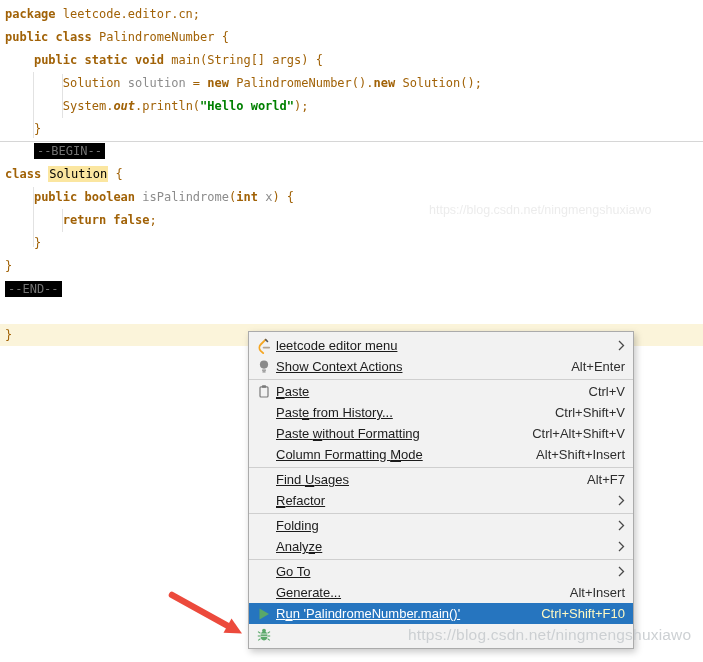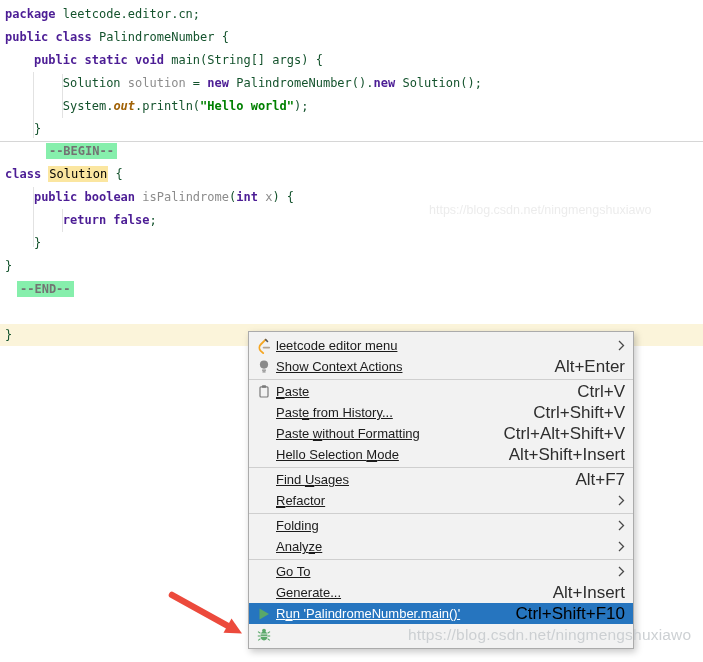--- a/index.html
+++ b/index.html
@@ -5,48 +5,48 @@
   html,body{margin:0;padding:0}
   body{width:703px;height:662px;overflow:hidden;background:#ffffff;position:relative;
        font-family:"Liberation Sans",sans-serif;}
   .screen{position:absolute;inset:0;}
 
   
   .caret-line{position:absolute;left:0;top:323.6px;width:703px;height:22.9px;background:#FBF4DA;}
   .code-area{position:absolute;inset:0;font-family:"DejaVu Sans Mono","Liberation Mono",monospace;
              font-size:12px;z-index:2;}
   .code-line{position:absolute;left:5px;height:22.9px;line-height:22.9px;white-space:pre;}
-  .tok-kw{color:#4c1d95;font-weight:bold;}
-  .tok-pl{color:#14532d;}
+  .tok-kw{color:#a16207;font-weight:bold;}
+  .tok-pl{color:#a16207;}
   .tok-un{color:#8C8C8C;}
   .tok-fd{color:#a16207;font-style:italic;font-weight:bold;}
   .tok-st{color:#008000;font-weight:bold;}
-  .tok-be{color:#737373;font-weight:bold;background:#86efac;padding:1px 3px;margin-left:12px;}
+  .tok-be{color:#737373;font-weight:normal;background:#000000;padding:1px 3px;}
   .tok-hi{color:#000000;background:#FBE6A0;padding:1px 1px;}
   .method-separator{position:absolute;left:0;top:141px;width:703px;height:1px;background:#D6D6D6;z-index:1;}
   .indent-guide{position:absolute;width:1px;background:#E2E2E2;z-index:1;}
   #guide1{left:33px;top:72px;height:66px;}
   #guide2{left:62px;top:74px;height:44px;}
   #guide3{left:33px;top:187px;height:60px;}
   #guide4{left:62px;top:209px;height:23px;}
 
   
   .context-menu{position:absolute;left:248px;top:331px;width:384px;background:#F2F2F2;
                 border:1px solid #ABABAB;box-shadow:2px 3px 7px rgba(0,0,0,.22);
                 padding:3px 0;z-index:10;}
   .menu-row{height:21px;display:flex;align-items:center;padding:0 8px 0 5px;
             font-size:13px;color:#1B1B1B;cursor:default;}
   .menu-row.selected{background:#2675BF;color:#FFFFFF;}
   .menu-icon{width:19px;height:16px;display:inline-flex;align-items:center;justify-content:center;
              margin-right:3px;flex:0 0 19px;}
   .menu-label{white-space:pre;text-decoration:underline;}
   .mn{text-decoration:underline;text-underline-offset:2px;}
   .menu-right{margin-left:auto;display:flex;align-items:center;}
-  .menu-shortcut{color:#2E2E2E;padding-left:24px;font-size:17px;white-space:pre;text-align:right;}
-  .menu-row.selected .menu-shortcut{color:#000000;}
+  .menu-shortcut{color:#2E2E2E;padding-left:24px;font-size:13px;white-space:pre;text-align:right;}
+  .menu-row.selected .menu-shortcut{color:#fef9c3;}
   .menu-chevron{display:inline-flex;margin-left:10px;}
   .menu-sep{height:1px;background:#CFCFCF;margin:1.5px 0;}
 
   
   .watermark{position:absolute;z-index:20;pointer-events:none;white-space:nowrap;}
   .watermark-top{left:429px;top:203px;font-size:12.5px;color:#D9D9D9;opacity:.5;}
   .watermark-bottom{left:408px;top:626px;font-size:15.5px;color:#C9CDD0;opacity:.92;letter-spacing:.2px;}
   .annotation-arrow{position:absolute;left:158px;top:586px;z-index:30;pointer-events:none;}
 </style>
 </head>
@@ -132,21 +132,21 @@
       </div>
       <div class="menu-row">
         <span class="menu-icon"></span>
         <span class="menu-label"><span>Paste </span><span class="mn">w</span><span>ithout Formatting</span></span>
         <span class="menu-right">
           <span class="menu-shortcut">Ctrl+Alt+Shift+V</span>
         </span>
       </div>
       <div class="menu-row">
         <span class="menu-icon"></span>
-        <span class="menu-label"><span>Hello Selection </span><span class="mn">M</span><span>ode</span></span>
+        <span class="menu-label"><span>Column Formatting </span><span class="mn">M</span><span>ode</span></span>
         <span class="menu-right">
           <span class="menu-shortcut">Alt+Shift+Insert</span>
         </span>
       </div>
       <div class="menu-sep"></div>
       <div class="menu-row">
         <span class="menu-icon"></span>
         <span class="menu-label"><span>Find </span><span class="mn">U</span><span>sages</span></span>
         <span class="menu-right">
           <span class="menu-shortcut">Alt+F7</span>

